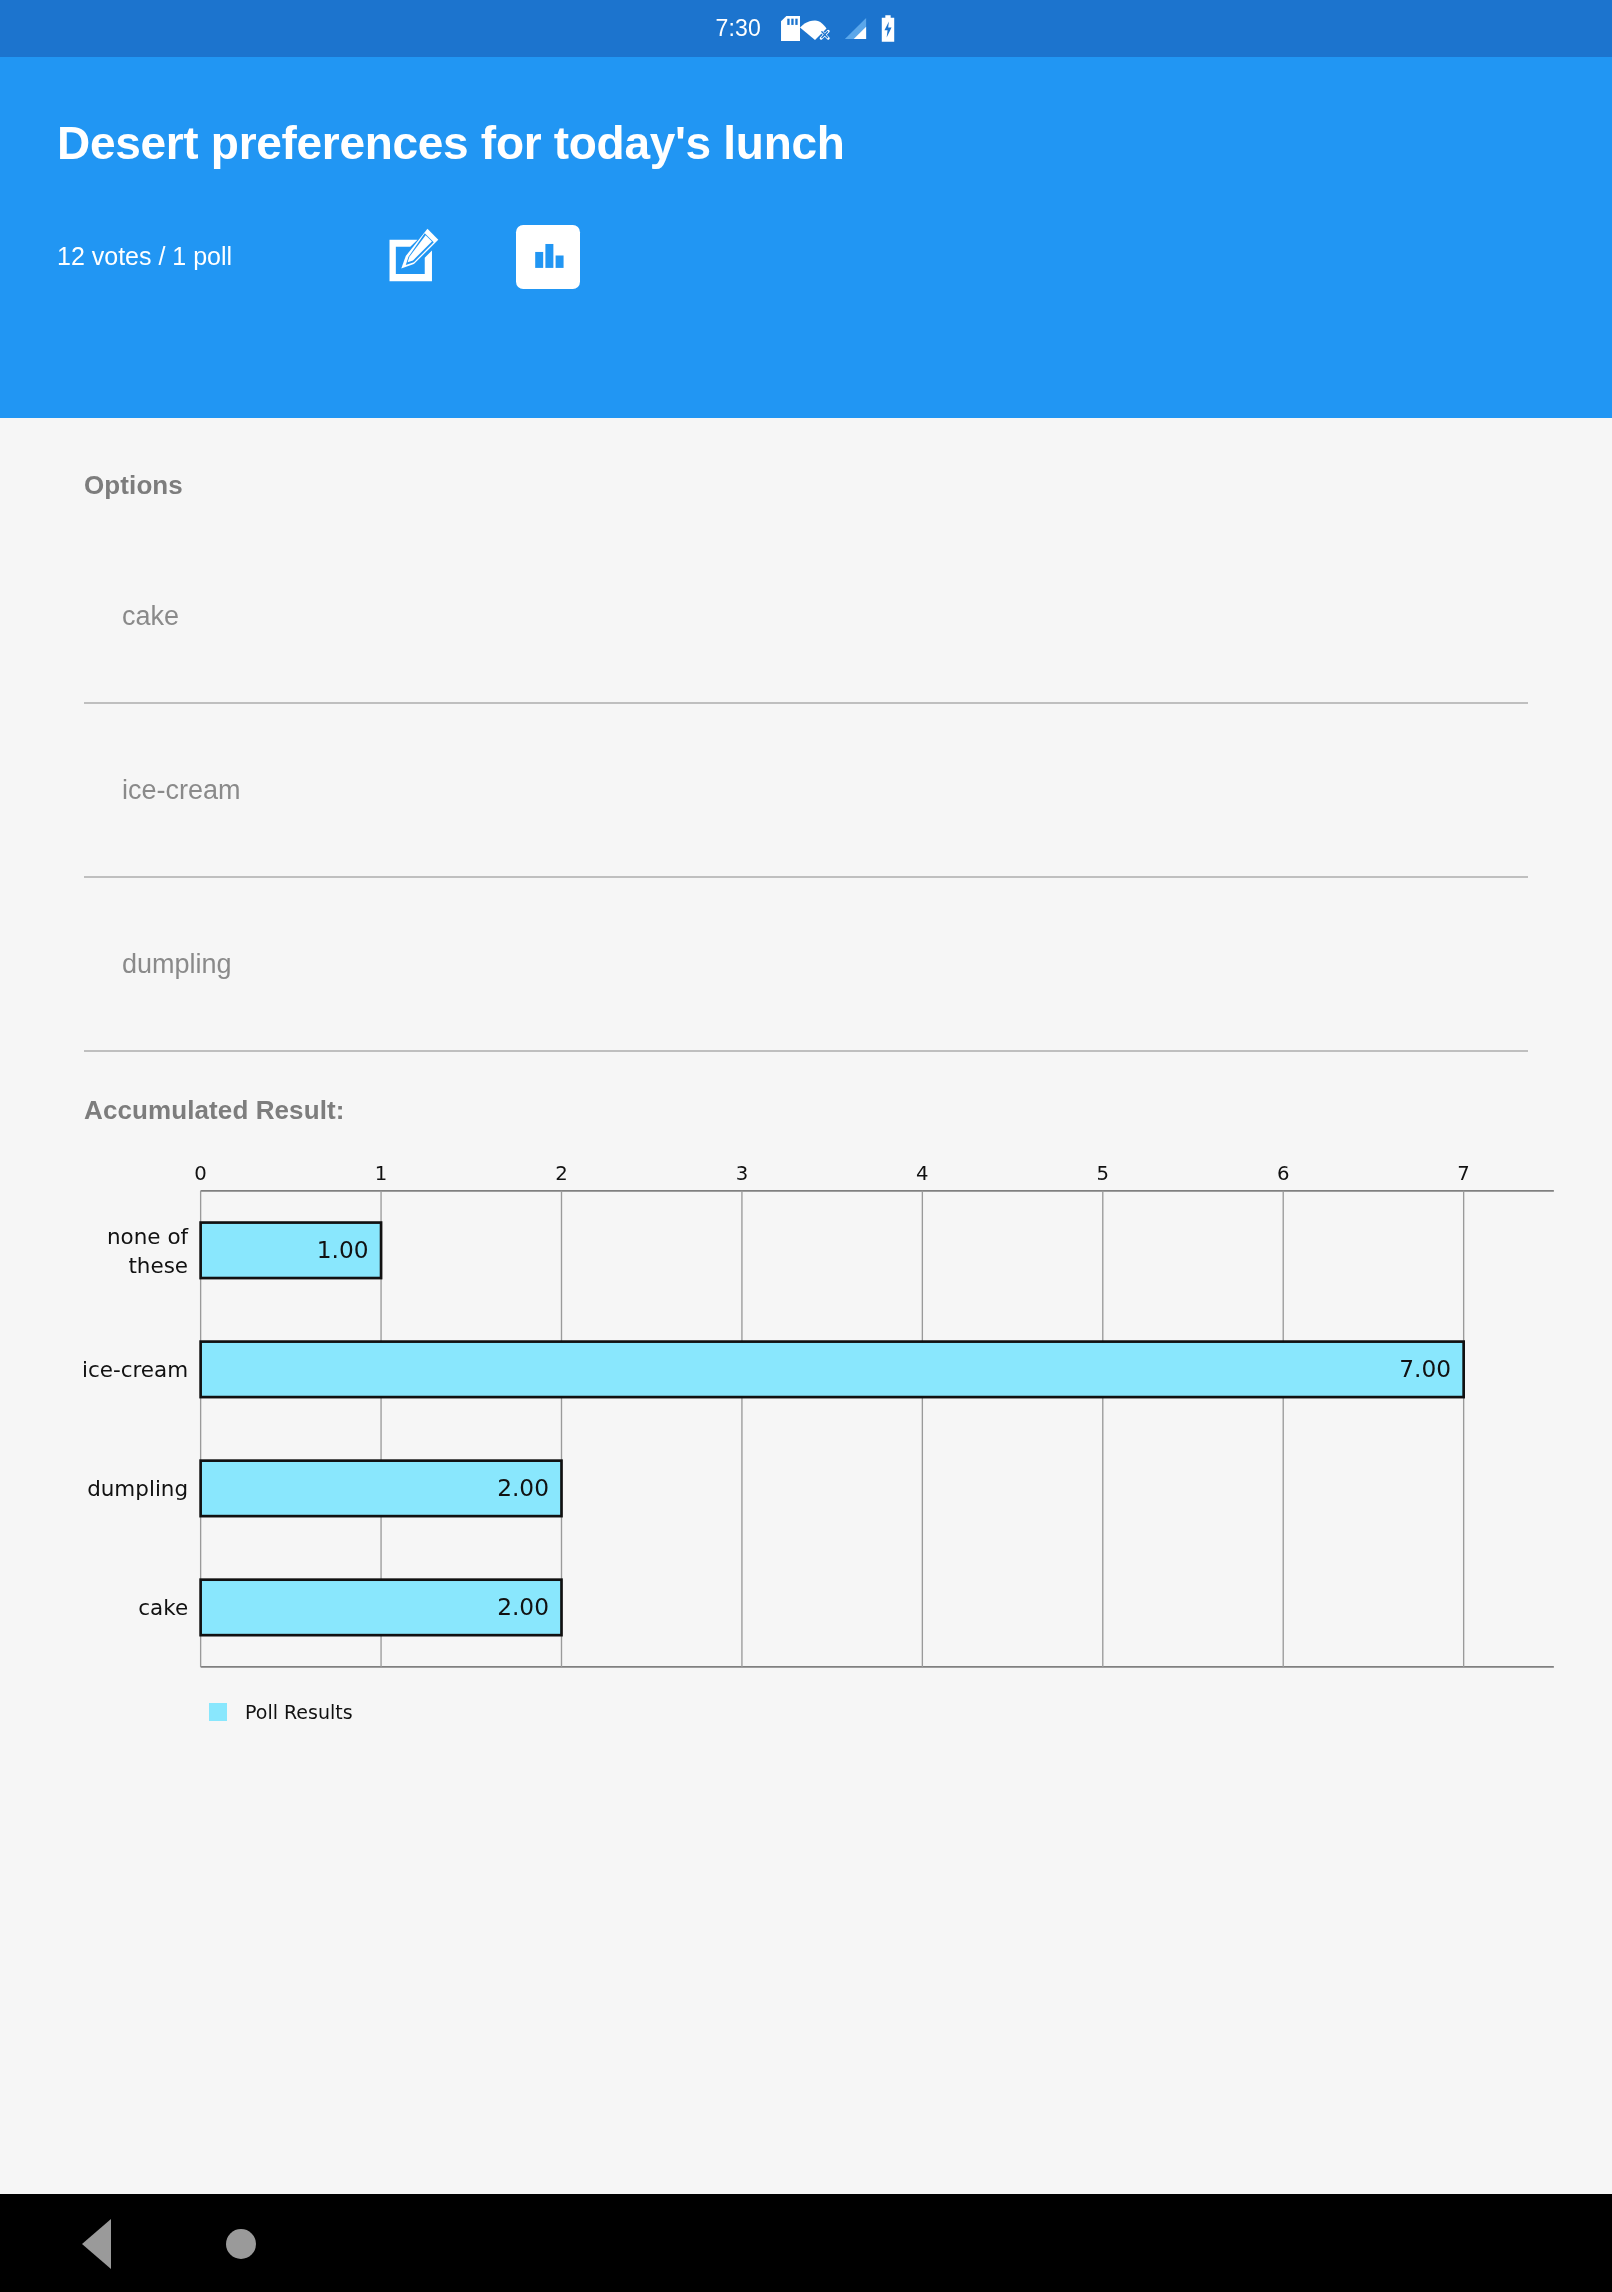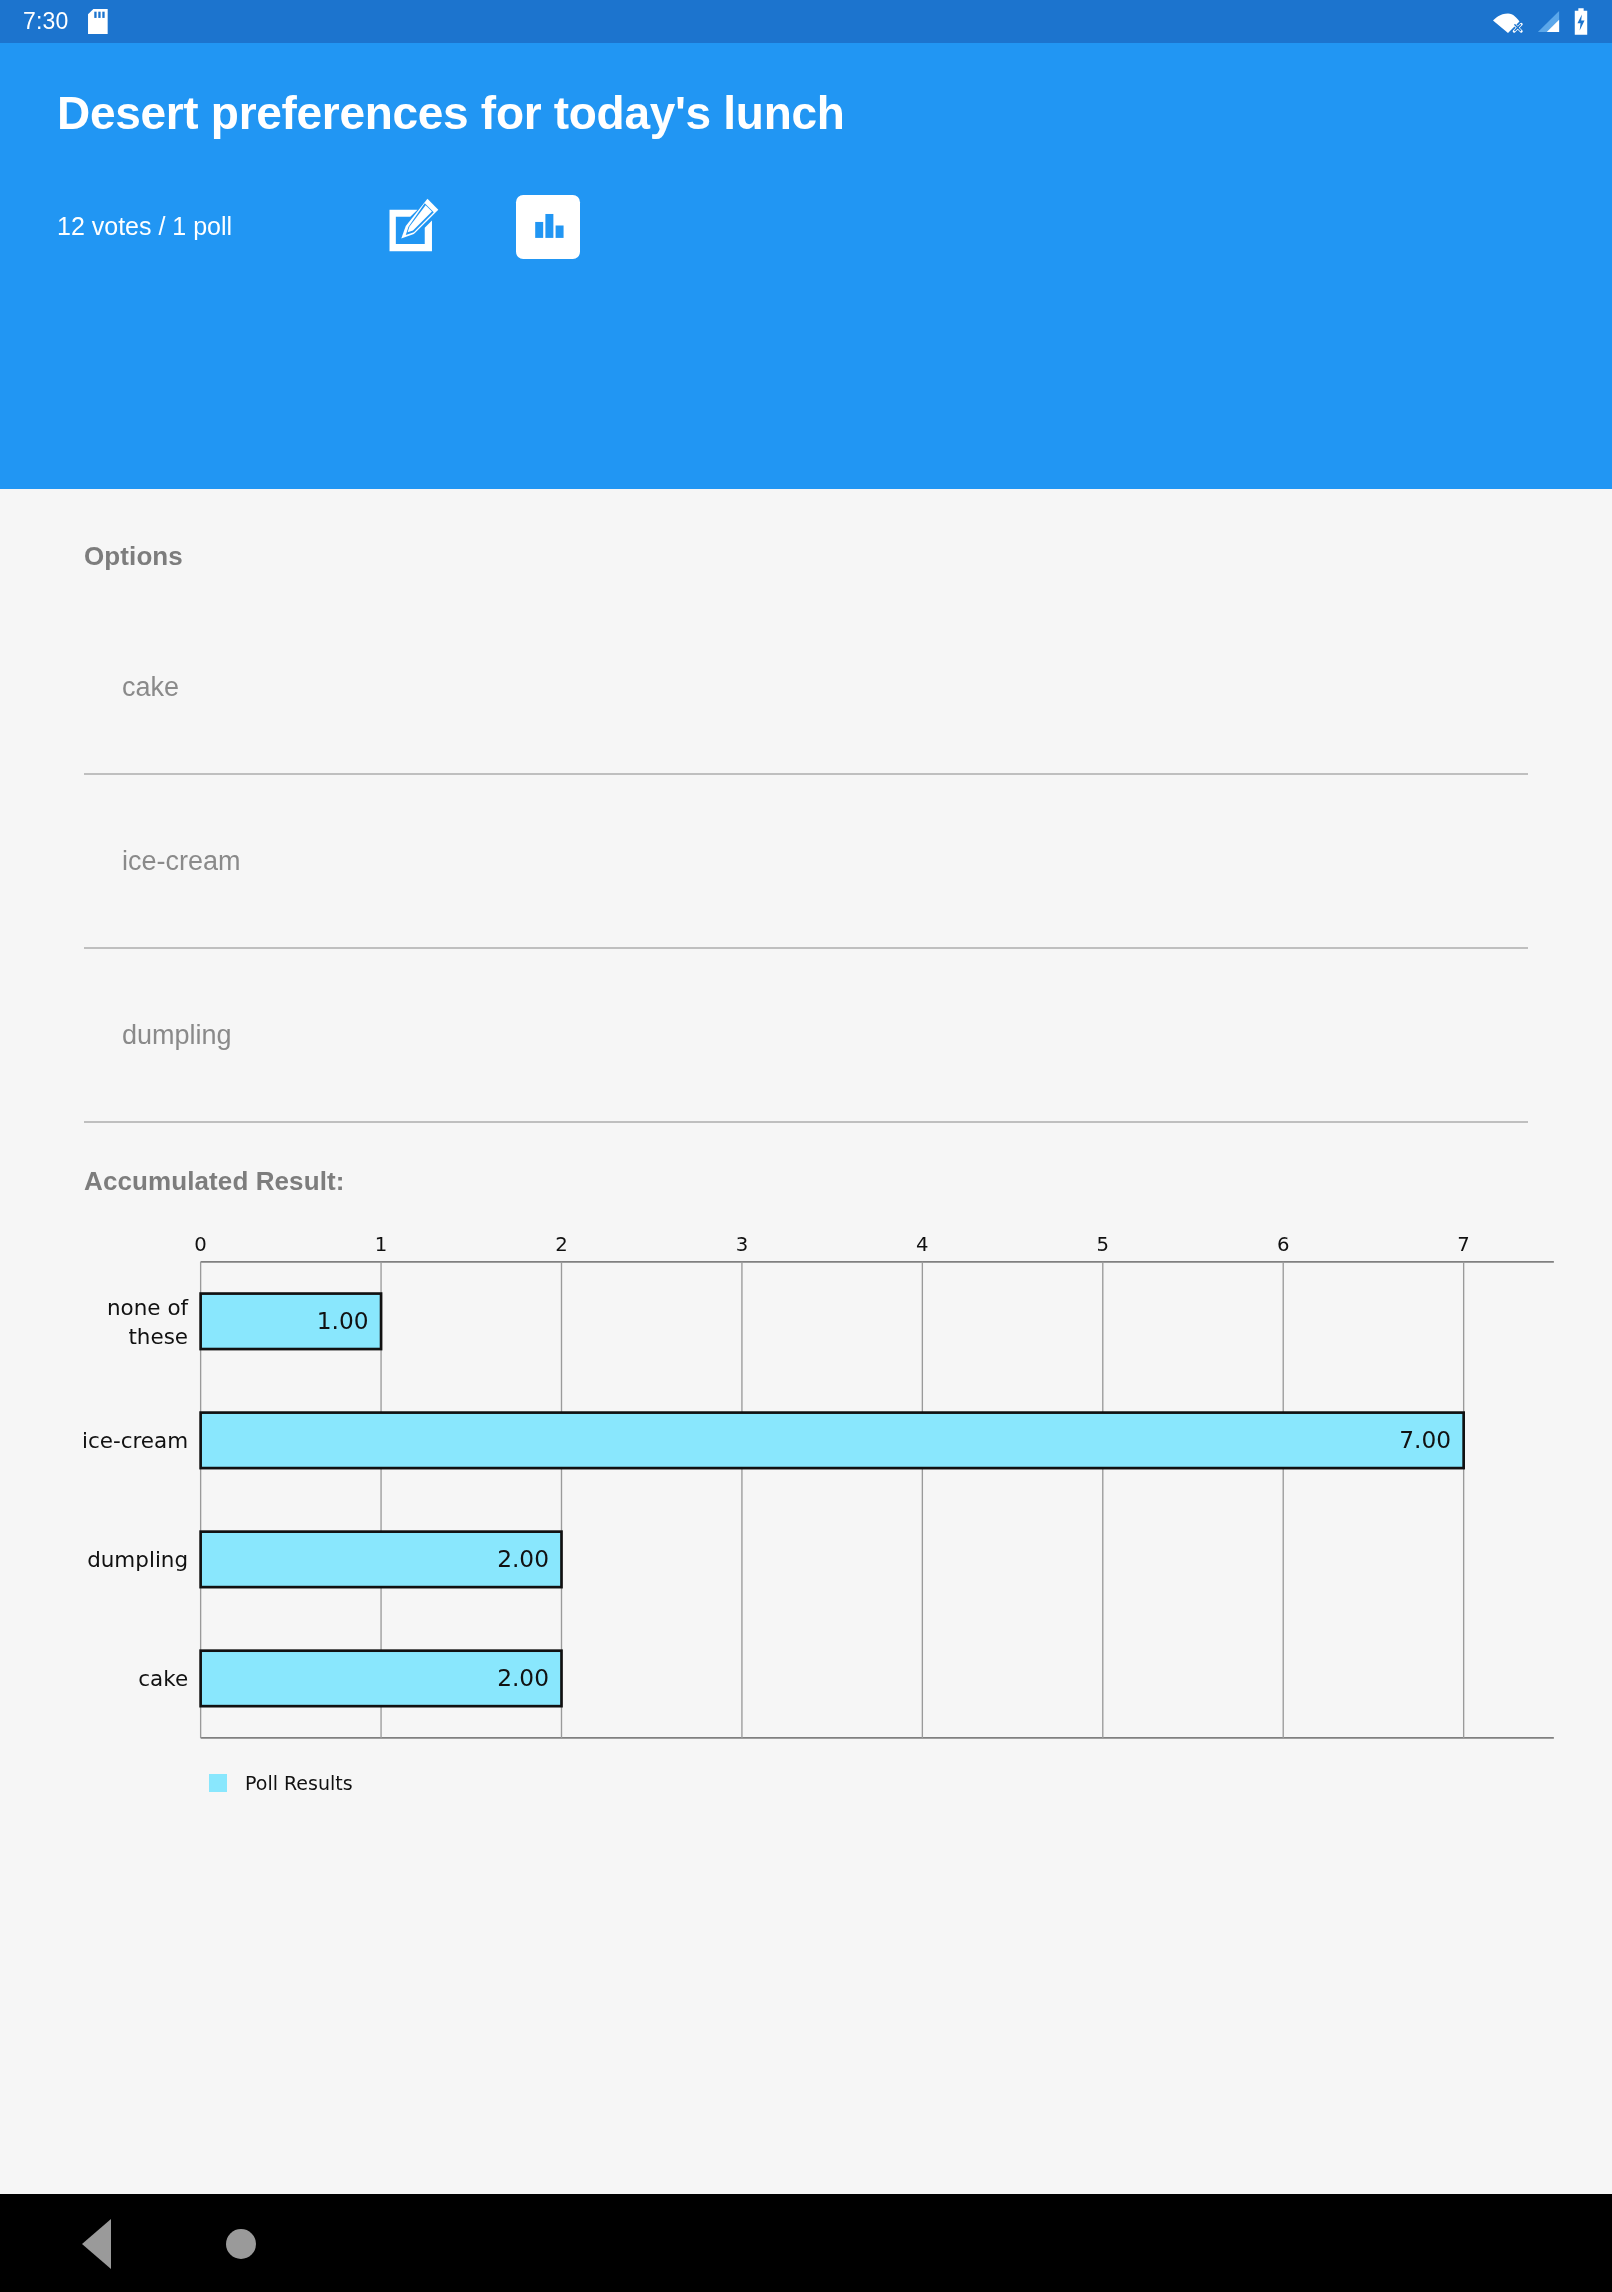--- a/index.html
+++ b/index.html
@@ -10,25 +10,25 @@
   body {
     width: 1612px;
     height: 2293px;
     overflow: hidden;
     font-family: "Liberation Sans", sans-serif;
     position: relative;
   }
 
   
   .status-bar {
-    height: 43px;
+    height: 57px;
     background: #1c74ce;
     display: flex;
     align-items: center;
-    justify-content: space-between;
+    justify-content: center;
     padding: 0 23px;
     box-sizing: border-box;
   }
   .status-left {
     display: flex;
     align-items: center;
     gap: 19.7px;
   }
   .status-clock {
     color: #ffffff;
@@ -39,23 +39,23 @@
   .status-right {
     display: flex;
     align-items: center;
     gap: 12.5px;
   }
   .sb-icon { display: block; }
 
   
   .app-header {
     background: #2196f3;
-    height: 446px;
+    height: 361px;
     box-sizing: border-box;
-    padding: 45px 57px 0 57px;
+    padding: 61px 57px 0 57px;
     position: relative;
   }
   .app-title {
     color: #ffffff;
     font-size: 46px;
     font-weight: bold;
     letter-spacing: -0.3px;
     margin: 0;
     line-height: 1.1;
   }

